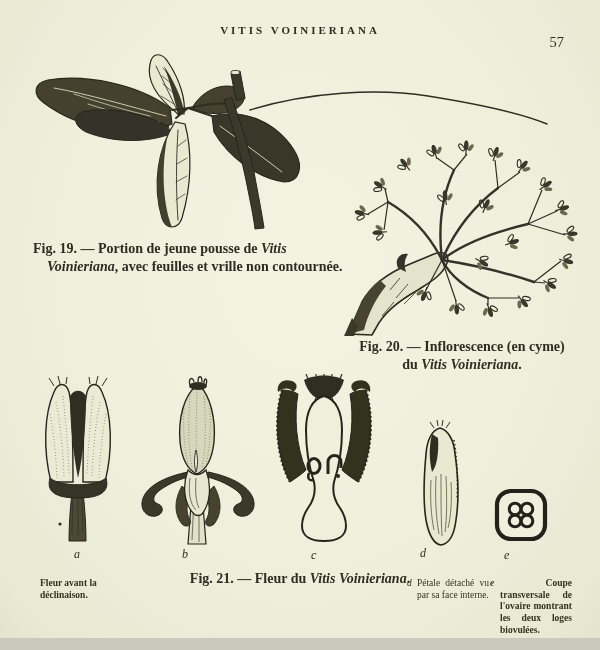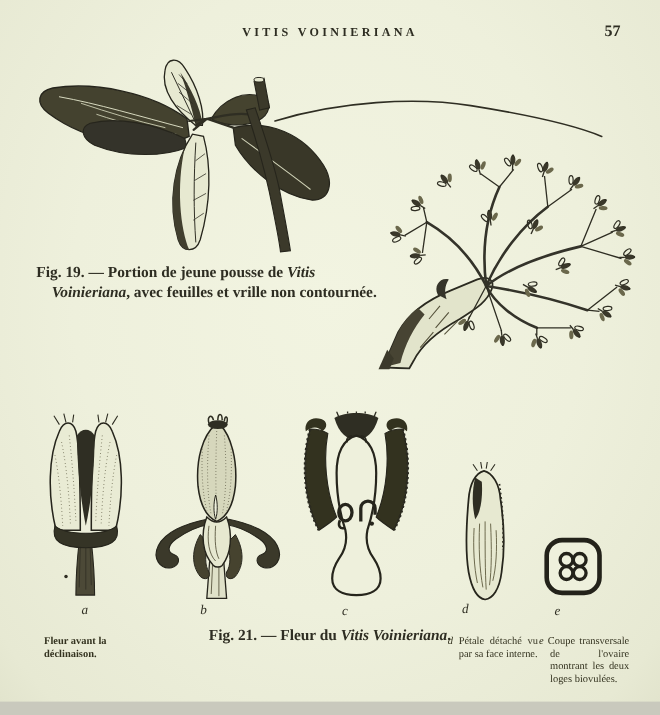--- a/index.html
+++ b/index.html
@@ -7,21 +7,21 @@
     position:relative;width:600px;height:638px;overflow:hidden;
     background:radial-gradient(ellipse at 50% 42%, #f2f4e1 0%, #eef0dc 55%, #e7e9d3 92%, #e2e4cd 100%);
     font-family:"Liberation Serif","DejaVu Serif",serif;
     color:#2b2a20;
   }
   .abs{position:absolute;}
   .running-title{
     left:0;right:0;top:24px;text-align:center;
     font-size:11px;font-weight:bold;letter-spacing:3px;color:#2e2d22;
   }
-  .page-number{right:36px;top:21px;font-size:14.5px;font-weight:bold;color:#2e2d22;}
+  .page-number{right:36px;top:34px;font-size:14.5px;font-weight:normal;color:#2e2d22;}
   .figcap{font-size:14px;line-height:1.25;font-weight:bold;color:#2e2d22;}
   .figcap i{font-weight:bold;}
   .cap19{left:33px;top:240px;width:302px;padding-left:14px;text-indent:-14px;}
   .cap20{left:336px;top:338px;width:252px;text-align:center;}
   .cap21{left:0;top:558px;width:600px;text-align:center;margin-top:12px;}
   .figletter{font-style:italic;font-size:12px;color:#2e2d22;}
   .subcap{font-size:9.5px;line-height:1.23;color:#33321f;text-align:justify;
           padding-left:10px;text-indent:-10px;}
   .subcap i{font-size:9.5px;}
   svg{display:block;}
@@ -120,20 +120,24 @@
     <use href="#floret" transform="translate(150,166) rotate(160)"></use>
     <use href="#floret" transform="translate(118,163) rotate(174)"></use>
     <use href="#floret" transform="translate(88,150) rotate(-160)"></use>
     <use href="#floret" transform="translate(46,92) rotate(-95)"></use>
     <use href="#floret" transform="translate(108,62) rotate(-8)"></use>
     <use href="#floret" transform="translate(146,70) rotate(24)"></use>
     <use href="#floret" transform="translate(170,104) rotate(70)"></use>
     <use href="#floret" transform="translate(140,120) rotate(120)"></use>
   </svg>
 
+  <div class="abs figcap cap20">
+    <span>Fig. 20. — Inflorescence (en cyme)</span><br>
+    <span>du </span><i>Vitis Voinieriana</i><span>.</span>
+  </div>
 
   <svg class="abs" style="left:36px;top:374px;" width="84" height="172" viewBox="0 0 84 172">
     <path d="M 36,118 C 34,136 33,152 33,167 L 50,167 C 50,152 49,136 47,118 Z" fill="#4c4937" stroke="#26251c" stroke-width="1"></path>
     <path d="M 37,124 L 36,160 M 42,124 L 42,162 M 46,124 L 47,158" stroke="#2f2e23" stroke-width="0.7" fill="none"></path>
     <path d="M 15,108 C 7,76 8,40 18,18 C 22,8 30,8 33,18 C 36,30 37,60 37,108 Z" fill="#e9ebd4" stroke="#26251c" stroke-width="1.4"></path>
     <path d="M 69,108 C 77,76 76,40 66,18 C 62,8 54,8 51,18 C 48,30 47,60 47,108 Z" fill="#e9ebd4" stroke="#26251c" stroke-width="1.4"></path>
     <path d="M 34,22 C 38,15 46,15 50,22 C 50,52 47,82 42,104 C 38,84 34,52 34,22 Z" fill="#2f2e23"></path>
     <g stroke="#5a573f" stroke-width="0.9" fill="none" stroke-dasharray="0.6 2.6">
       <path d="M 14,40 C 18,60 20,84 21,104"></path>
         <path d="M 20,28 C 25,52 27,80 28,102"></path>
@@ -225,18 +229,18 @@
     <span>Fig. 21. — Fleur du </span><i>Vitis Voinieriana</i><span>.</span>
   </div>
 
   <div class="abs subcap" style="left:40px;top:578px;width:68px;text-align:left;padding-left:0;text-indent:0;font-weight:bold;">
     <span>Fleur avant la déclinaison.</span>
   </div>
   <div class="abs subcap" style="left:407px;top:578px;width:72px;">
     <i>d</i>
     <span>Pétale détaché vu par sa face interne.</span>
   </div>
-  <div class="abs subcap" style="left:490px;top:578px;width:72px;">
+  <div class="abs subcap" style="left:490px;top:578px;width:72px;font-weight:bold;">
     <i>e</i>
     <span>Coupe transversale de l'ovaire montrant les deux loges biovulées.</span>
   </div>
 
 </div>
 
 </body></html>

